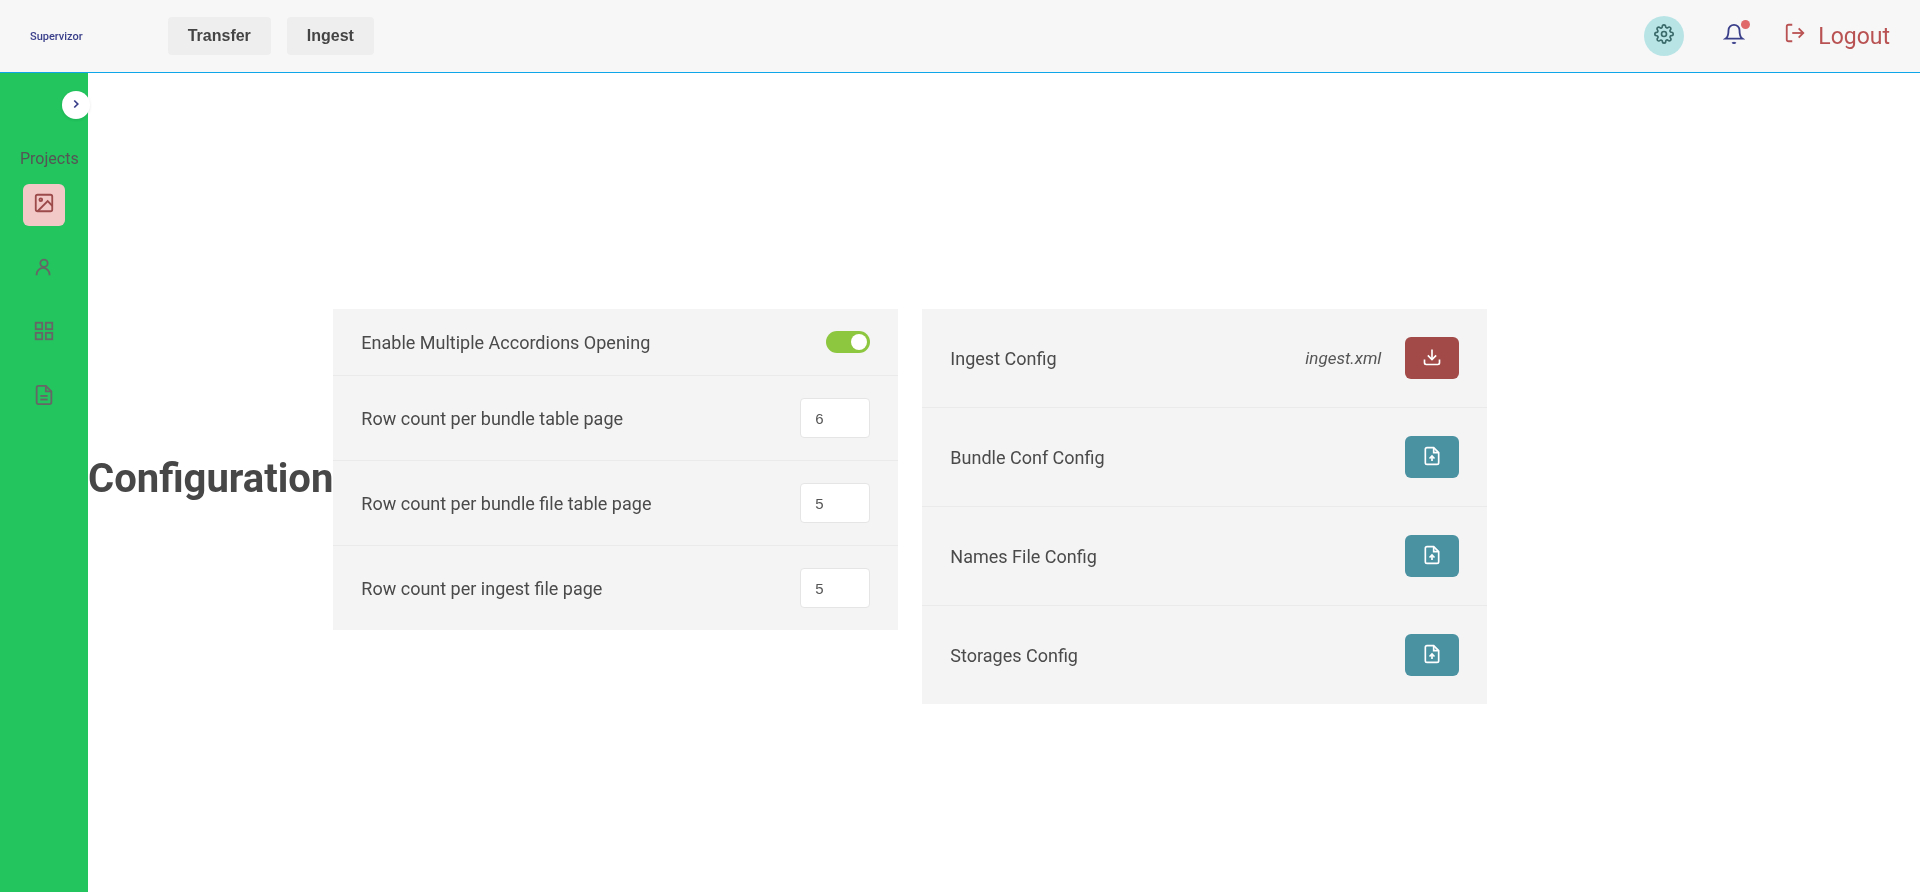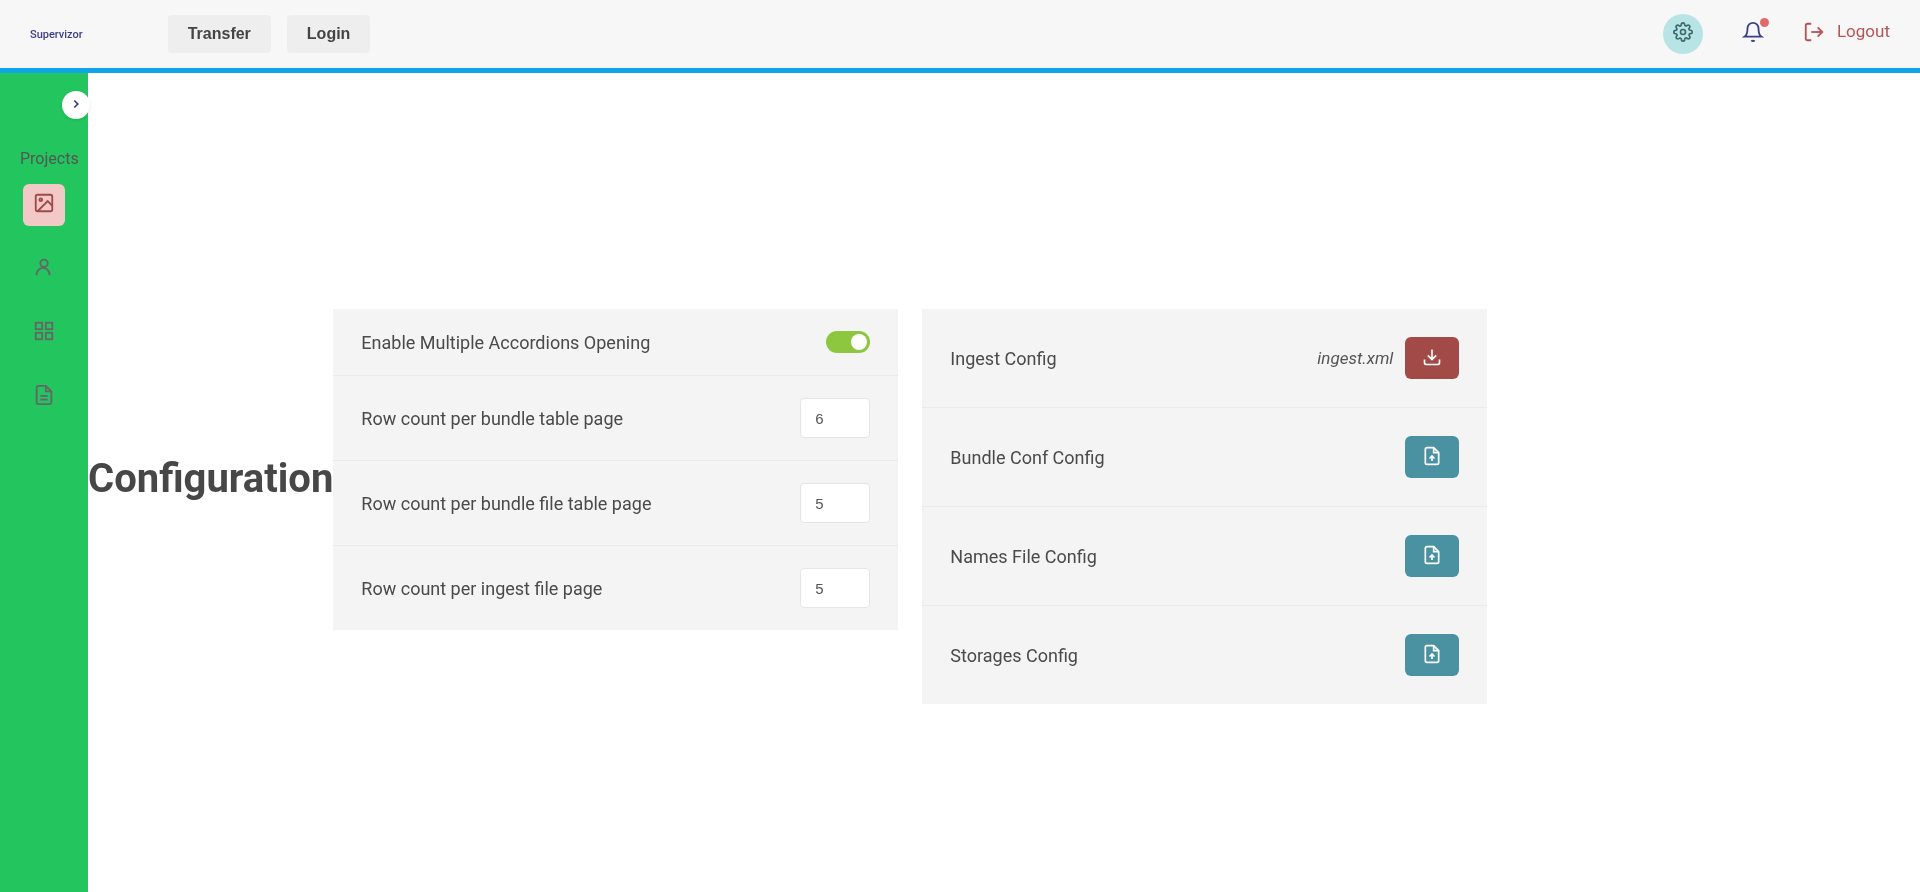--- a/index.html
+++ b/index.html
@@ -12,21 +12,21 @@
     overflow: hidden;
   }
 
   
   .header {
     height: 73px;
     background: #f7f7f8;
     display: flex;
     align-items: center;
     padding: 0 30px 0 20px;
-    border-bottom: 5px solid #0ea5e9;
+    border-bottom: 1px solid #0ea5e9;
   }
   .logo {
     font-size: 11px;
     color: #3a3f8a;
     font-weight: 500;
     margin-right: 85px;
     margin-left: 10px;
   }
   .nav-buttons { display: flex; gap: 16px; }
   .nav-btn {
@@ -44,22 +44,22 @@
     width: 40px; height: 40px; border-radius: 50%;
     display: flex; align-items: center; justify-content: center;
   }
   .settings-circle { background: #b9e4e6; }
   .bell-wrap { position: relative; }
   .bell-dot {
     position: absolute; top: 4px; right: 4px;
     width: 9px; height: 9px; background: #e06a6a; border-radius: 50%;
   }
   .logout-link {
-    display: flex; gap: 12px;
-    color: #b95353; font-size: 17px; cursor: pointer;
+    display: flex; align-items: center; gap: 12px;
+    color: #b95353; font-size: 23px; cursor: pointer;
   }
 
   
   .layout { display: flex; height: calc(892px - 73px); }
   .sidebar {
     width: 88px;
     background: #22c55e;
     padding-top: 20px;
     position: relative;
     display: flex;
@@ -117,21 +117,21 @@
     display: flex;
     align-items: center;
     justify-content: space-between;
     padding: 22px 28px;
     background: #f4f4f5;
     border-bottom: 1px solid #eaeaea;
   }
   .row:last-child { border-bottom: none; }
   .row-label { font-size: 18px; color: #4a4a4a; }
   .row-file { font-style: italic; color: #555; font-size: 17px; margin-right: 12px; }
-  .row-right { display: flex; align-items: center; }
+  .row-right { display: flex; align-items: center; gap: 12px; }
 
   
   .toggle {
     width: 44px; height: 22px; border-radius: 11px;
     background: #8dc63f; position: relative; cursor: pointer;
   }
   .toggle::after {
     content: ""; position: absolute; right: 3px; top: 3px;
     width: 16px; height: 16px; background: #fff; border-radius: 50%;
   }
@@ -160,21 +160,21 @@
   .action-upload { background: #4a91a2; }
   .panel-right .row { padding: 28px 28px; justify-content: space-between; }
 </style>
 </head>
 <body>
 
 <div class="header">
   <div class="logo">Supervizor</div>
   <div class="nav-buttons">
     <button class="nav-btn">Transfer</button>
-    <button class="nav-btn">Login</button>
+    <button class="nav-btn">Ingest</button>
   </div>
   <div class="header-right">
     <div class="icon-circle settings-circle">
       <span>
         <svg width="20" height="20" viewBox="0 0 24 24" fill="none" stroke="#3a6a6a" stroke-width="2">
           <circle cx="12" cy="12" r="3"></circle>
           <path d="M19.4 15a1.65 1.65 0 0 0 .33 1.82l.06.06a2 2 0 1 1-2.83 2.83l-.06-.06a1.65 1.65 0 0 0-1.82-.33 1.65 1.65 0 0 0-1 1.51V21a2 2 0 1 1-4 0v-.09a1.65 1.65 0 0 0-1-1.51 1.65 1.65 0 0 0-1.82.33l-.06.06a2 2 0 1 1-2.83-2.83l.06-.06a1.65 1.65 0 0 0 .33-1.82 1.65 1.65 0 0 0-1.51-1H3a2 2 0 1 1 0-4h.09a1.65 1.65 0 0 0 1.51-1 1.65 1.65 0 0 0-.33-1.82l-.06-.06a2 2 0 1 1 2.83-2.83l.06.06a1.65 1.65 0 0 0 1.82.33h0a1.65 1.65 0 0 0 1-1.51V3a2 2 0 1 1 4 0v.09a1.65 1.65 0 0 0 1 1.51h0a1.65 1.65 0 0 0 1.82-.33l.06-.06a2 2 0 1 1 2.83 2.83l-.06.06a1.65 1.65 0 0 0-.33 1.82v0a1.65 1.65 0 0 0 1.51 1H21a2 2 0 1 1 0 4h-.09a1.65 1.65 0 0 0-1.51 1z"></path>
         </svg>
       </span>
     </div>

